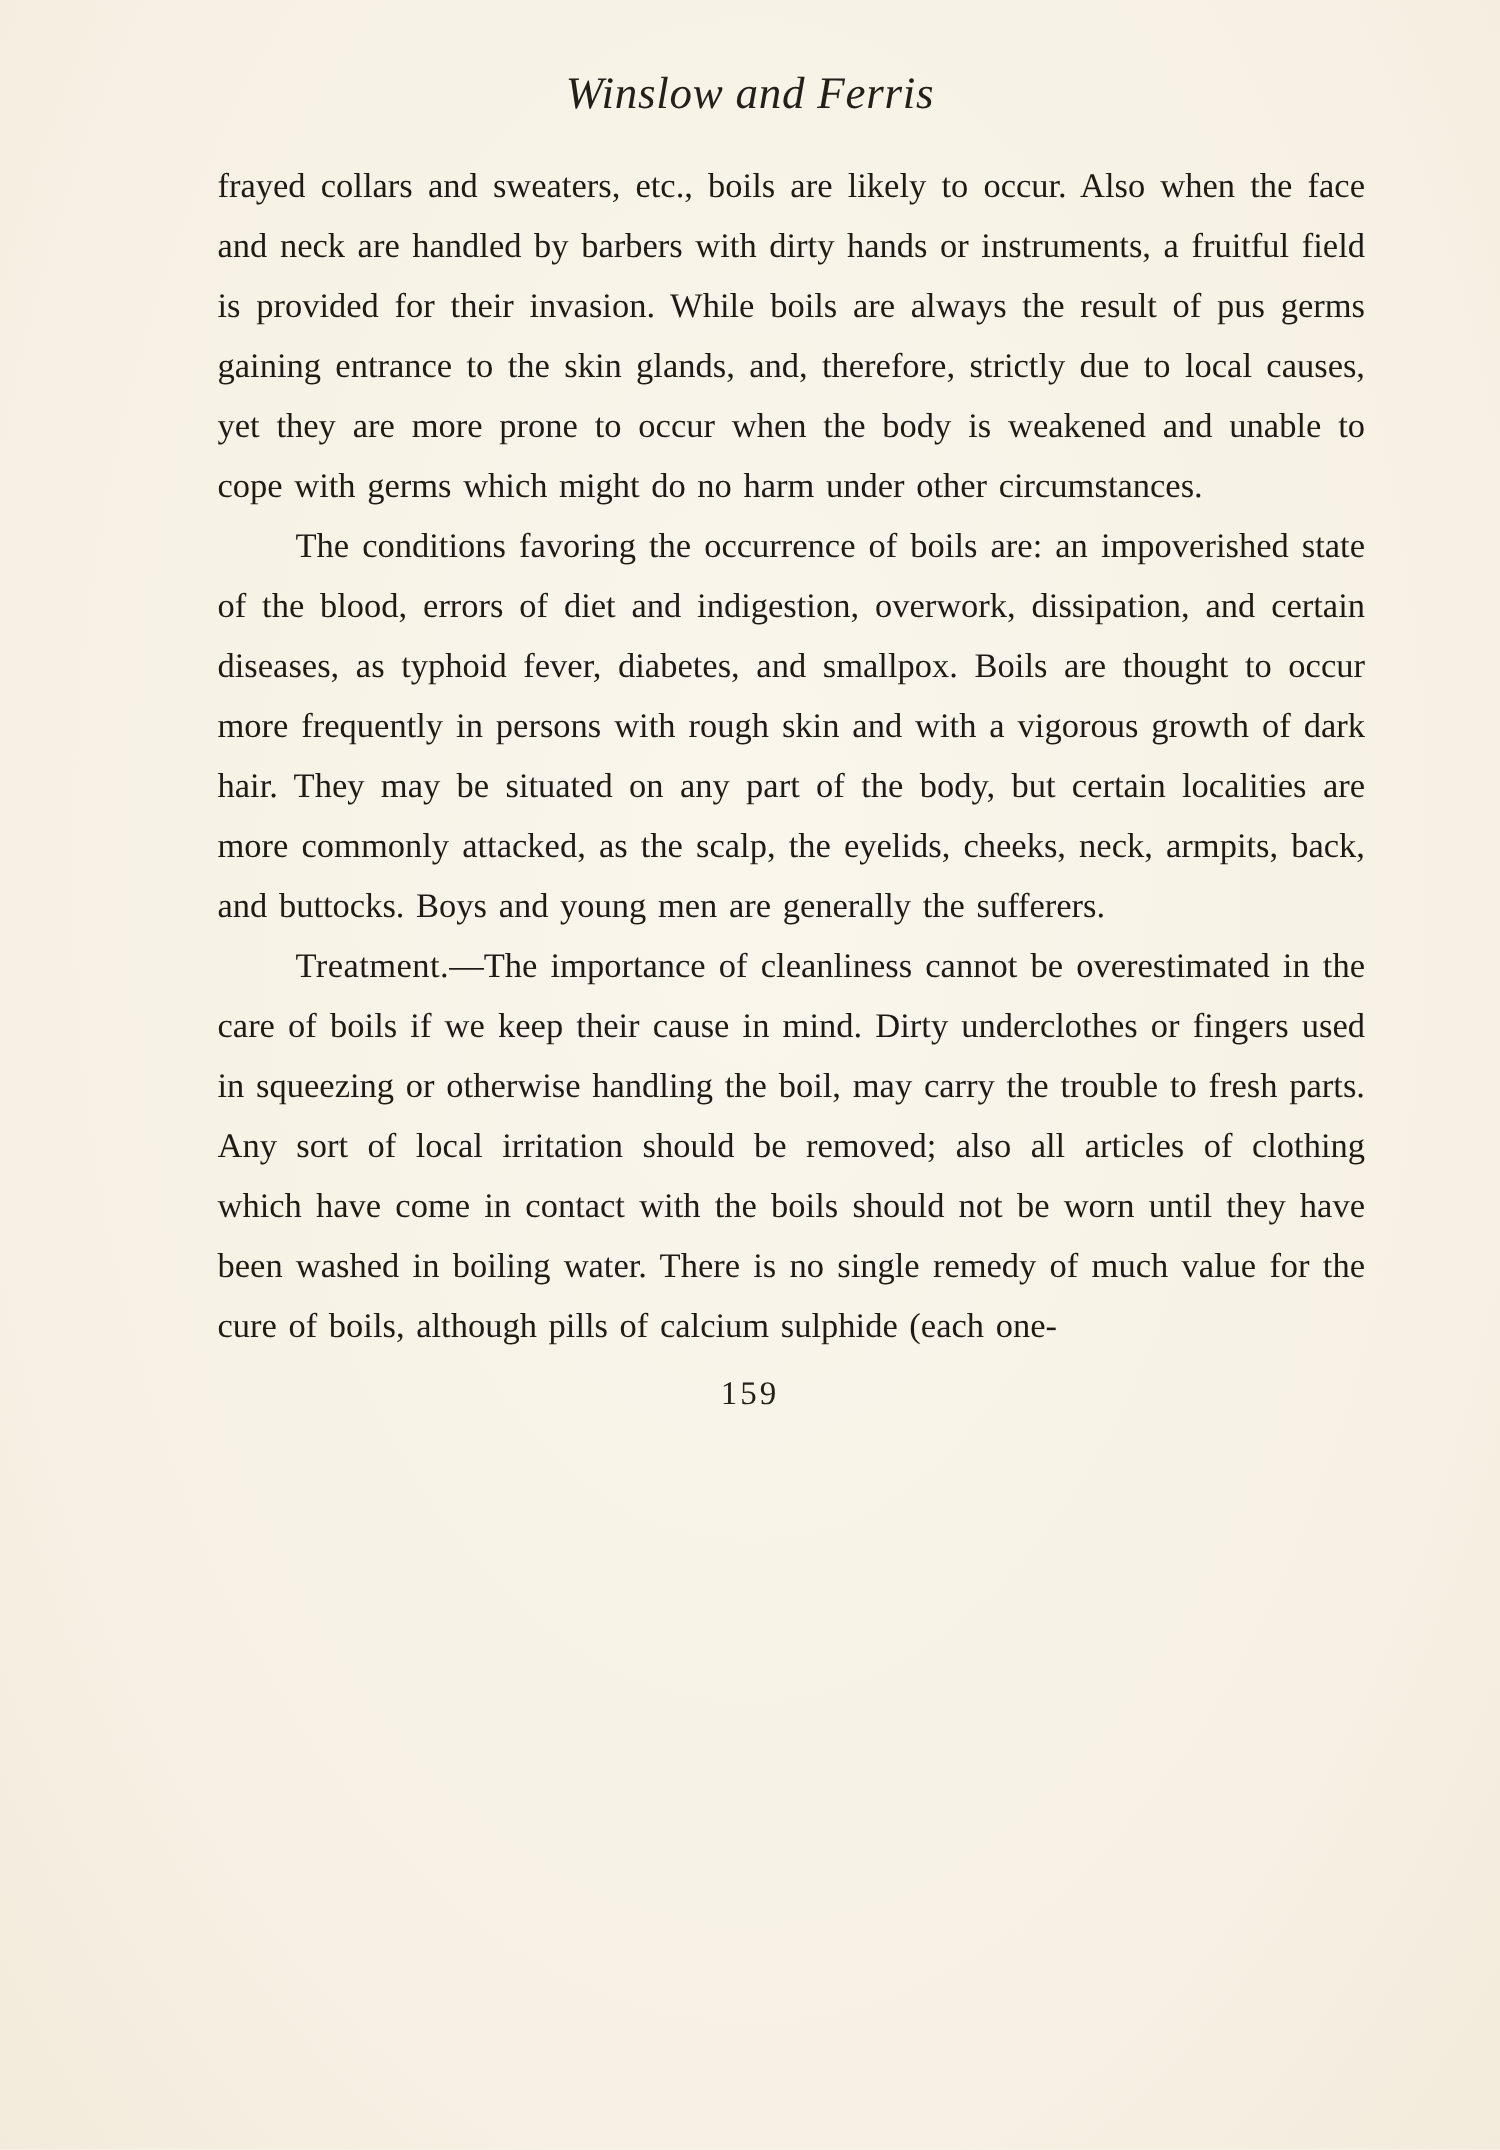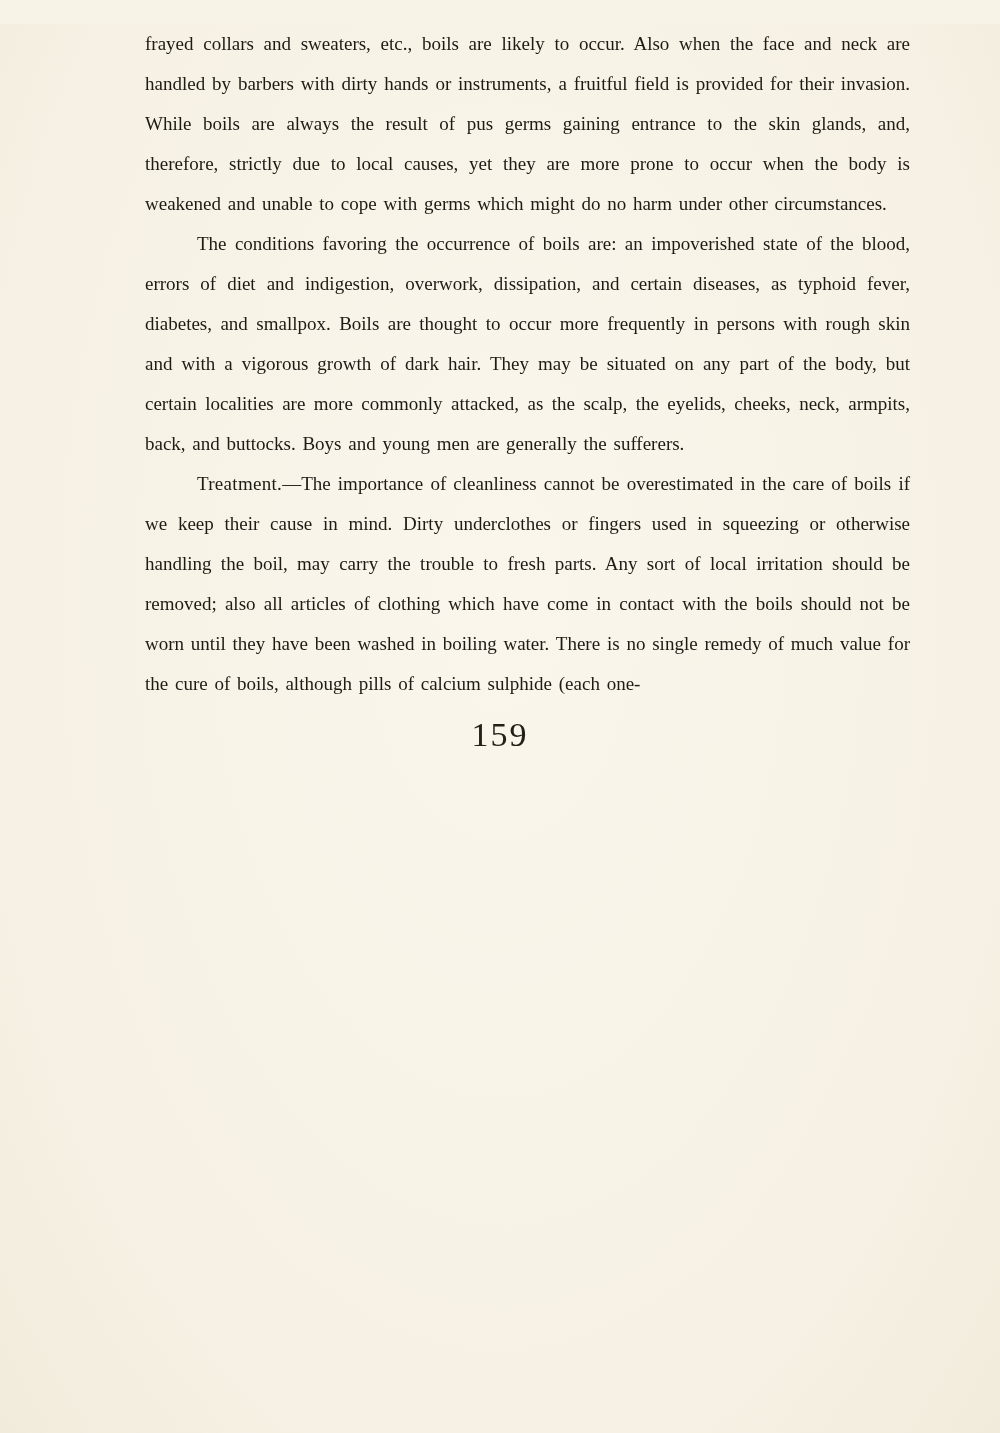--- a/index.html
+++ b/index.html
@@ -25,52 +25,53 @@
   .running-header {
     padding-top: 46px;
     text-align: center;
     font-style: italic;
     font-size: 30px;
     letter-spacing: 0.5px;
     color: #23201a;
   }
   .text-block {
     margin: 24px 90px 0 145px;
-    font-size: 19px;
+    font-size: 23px;
     line-height: 40px;
     text-align: justify;
     text-justify: inter-word;
     word-spacing: 2px;
     color: #1e1b15;
   }
   .text-block p {
     margin: 0;
     padding: 0;
   }
   .text-block p.indent {
     text-indent: 52px;
   }
   .lead-word {
     font-weight: normal;
     letter-spacing: 0.3px;
   }
   .page-number {
     margin-top: 12px;
     text-align: center;
-    font-size: 34px;
+    font-size: 22px;
     letter-spacing: 2px;
     color: #23201a;
     font-variant-numeric: oldstyle-nums;
   }
 </style>
 </head>
 <body>
 
 <div class="page">
 
+  <div class="running-header">Winslow and Ferris</div>
 
   <div class="text-block">
 
     <p>frayed collars and sweaters, etc., boils are likely to occur.  Also when the face and neck are handled by barbers with dirty hands or instruments, a fruitful field is provided for their invasion.  While boils are always the result of pus germs gaining entrance to the skin glands, and, therefore, strictly due to local causes, yet they are more prone to occur when the body is weakened and unable to cope with germs which might do no harm under other circumstances.</p>
 
     <p class="indent">The conditions favoring the occurrence of boils are: an impoverished state of the blood, errors of diet and indigestion, overwork, dissipation, and certain diseases, as typhoid fever, diabetes, and smallpox.  Boils are thought to occur more frequently in persons with rough skin and with a vigorous growth of dark hair. They may be situated on any part of the body, but certain localities are more commonly attacked, as the scalp, the eyelids, cheeks, neck, armpits, back, and buttocks. Boys and young men are generally the sufferers.</p>
 
     <p class="indent"><span class="lead-word">Treatment.</span><span>—The importance of cleanliness cannot be overestimated in the care of boils if we keep their cause in mind.  Dirty underclothes or fingers used in squeezing or otherwise handling the boil, may carry the trouble to fresh parts.  Any sort of local irritation should be removed; also all articles of clothing which have come in contact with the boils should not be worn until they have been washed in boiling water. There is no single remedy of much value for the cure of boils, although pills of calcium sulphide (each one-</span></p>
 
   </div>

